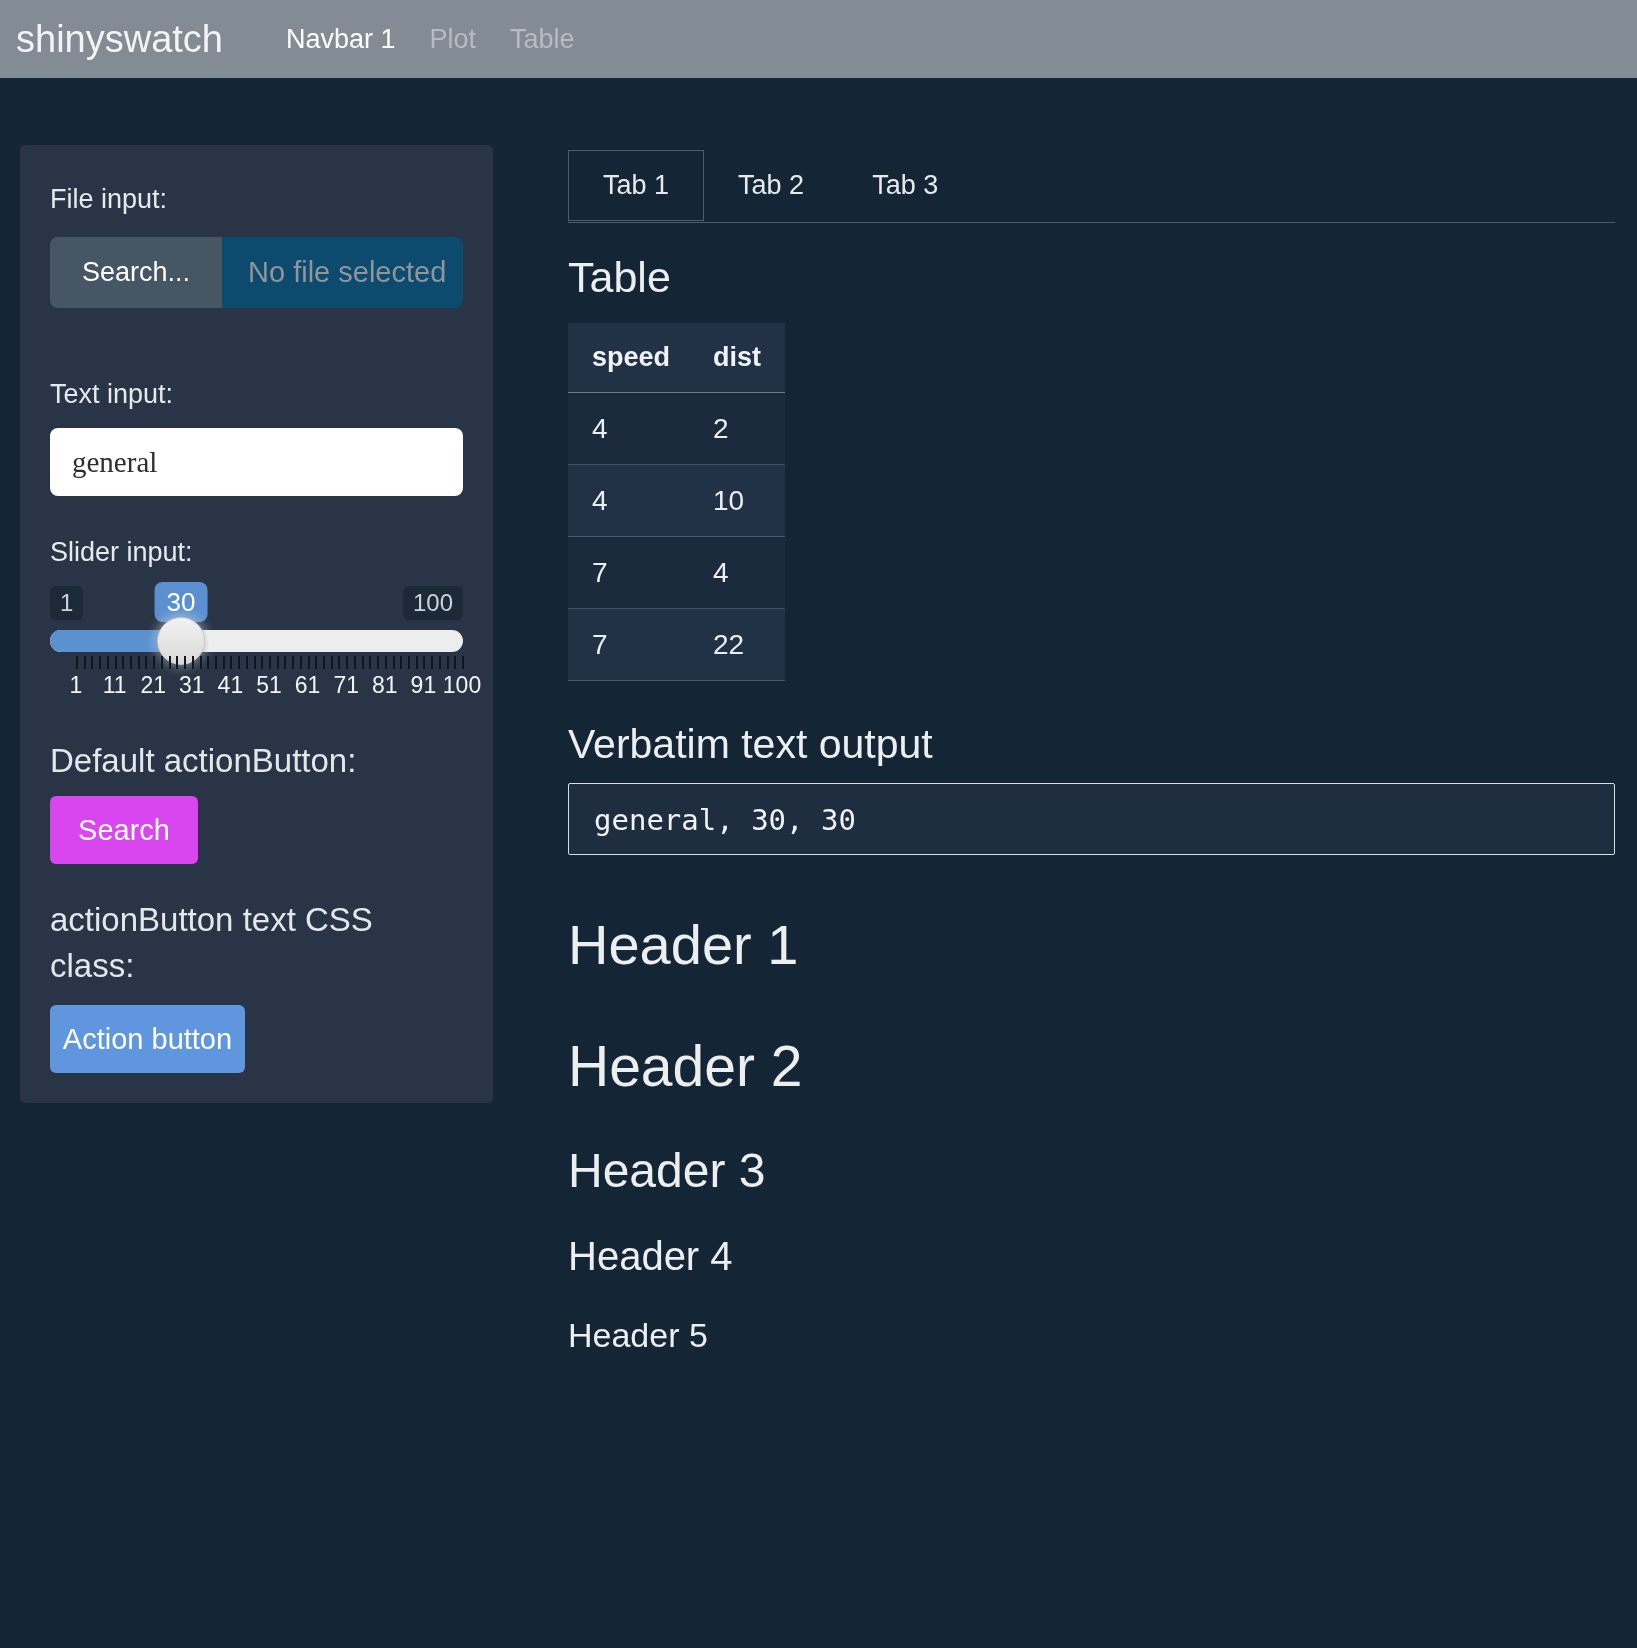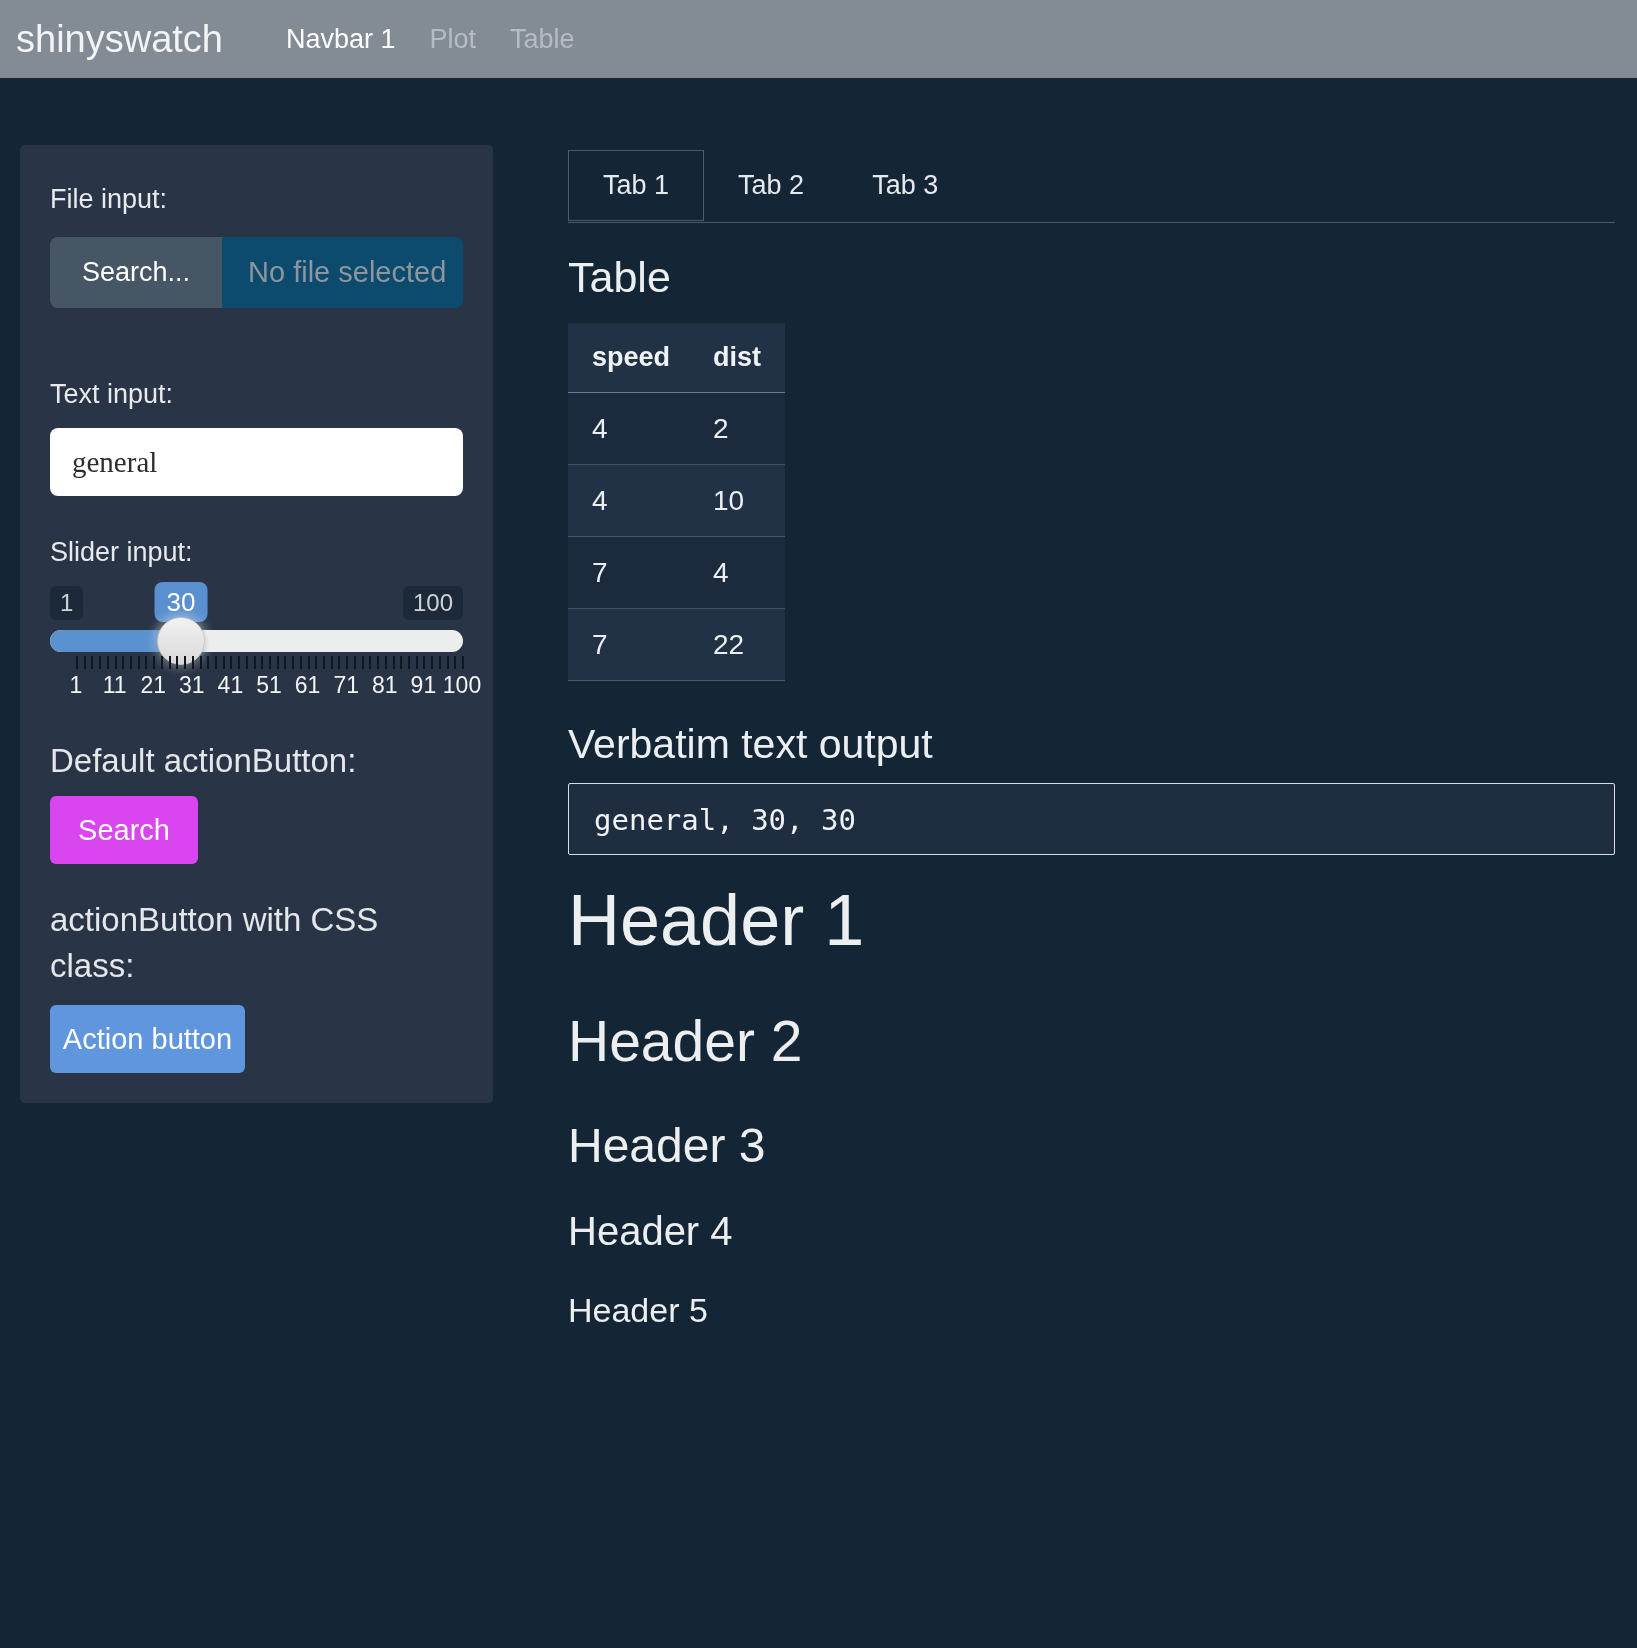--- a/index.html
+++ b/index.html
@@ -119,21 +119,21 @@
 
   .verbatim-title { margin-top:40px; font-size:41px; line-height:46px; font-weight:500; color:#eceff1; }
   .verbatim-pre {
     margin-top:16px; width:1047px; height:72px;
     background:#1e2d40; border:1px solid #d9dee3; border-radius:2px;
     font-family:"DejaVu Sans Mono", monospace; font-size:29px; color:#f0f2f4;
     line-height:36px; padding:18px 25px; white-space:pre; overflow:hidden;
   }
 
   .hdr { color:#eceef0; font-weight:400; }
-  .hdr.h1 { margin-top:23px; font-size:72px; line-height:84px; }
+  .hdr.h1 { margin-top:48px; font-size:56px; line-height:84px; }
   .hdr.h2 { margin-top:46px; font-size:57px; line-height:66px; }
   .hdr.h3 { margin-top:44px; font-size:48px; line-height:56px; }
   .hdr.h4 { margin-top:34px; font-size:40px; line-height:46px; }
   .hdr.h5 { margin-top:36px; font-size:34px; line-height:40px; }
 </style>
 </head>
 <body>
 
 <div class="navbar">
   <div class="brand">shinyswatch</div>
@@ -228,21 +228,21 @@
         <span class="tick-label" style="left: 296.2px;">71</span>
         <span class="tick-label" style="left: 334.8px;">81</span>
         <span class="tick-label" style="left: 373.4px;">91</span>
         <span class="tick-label" style="left: 412px;">100</span>
       </div>
   </div>
 
   <div class="p-label default-ab-label">Default actionButton:</div>
   <button class="btn btn-search">Search</button>
 
-  <div class="p-label css-ab-label">actionButton with CSS class:</div>
+  <div class="p-label css-ab-label">actionButton text CSS class:</div>
   <button class="btn btn-action">Action button</button>
 
 </div>
 
 <div class="main">
 
   <div class="tabs">
       <div class="tab active">Tab 1</div>
       <div class="tab">Tab 2</div>
       <div class="tab">Tab 3</div>

